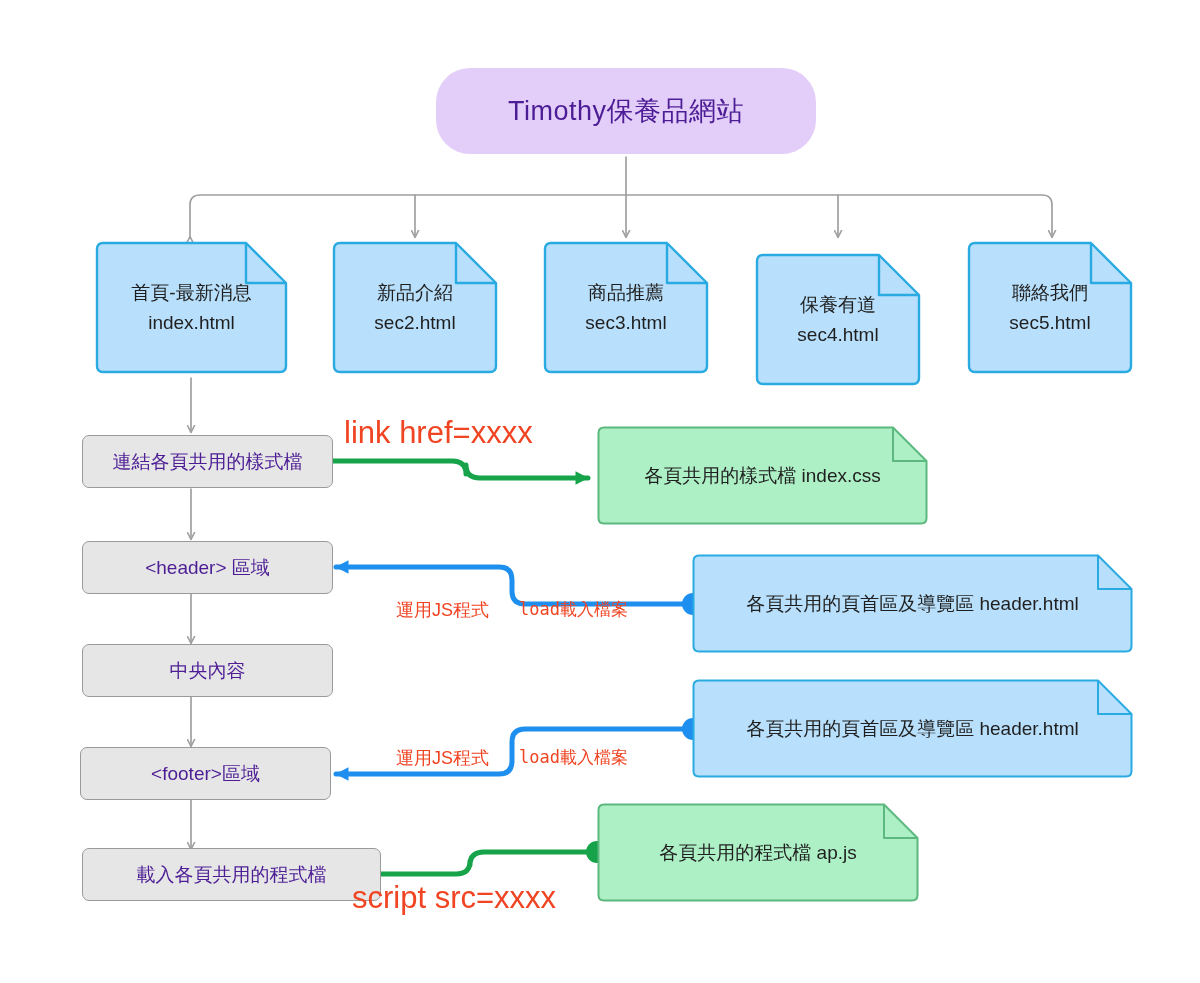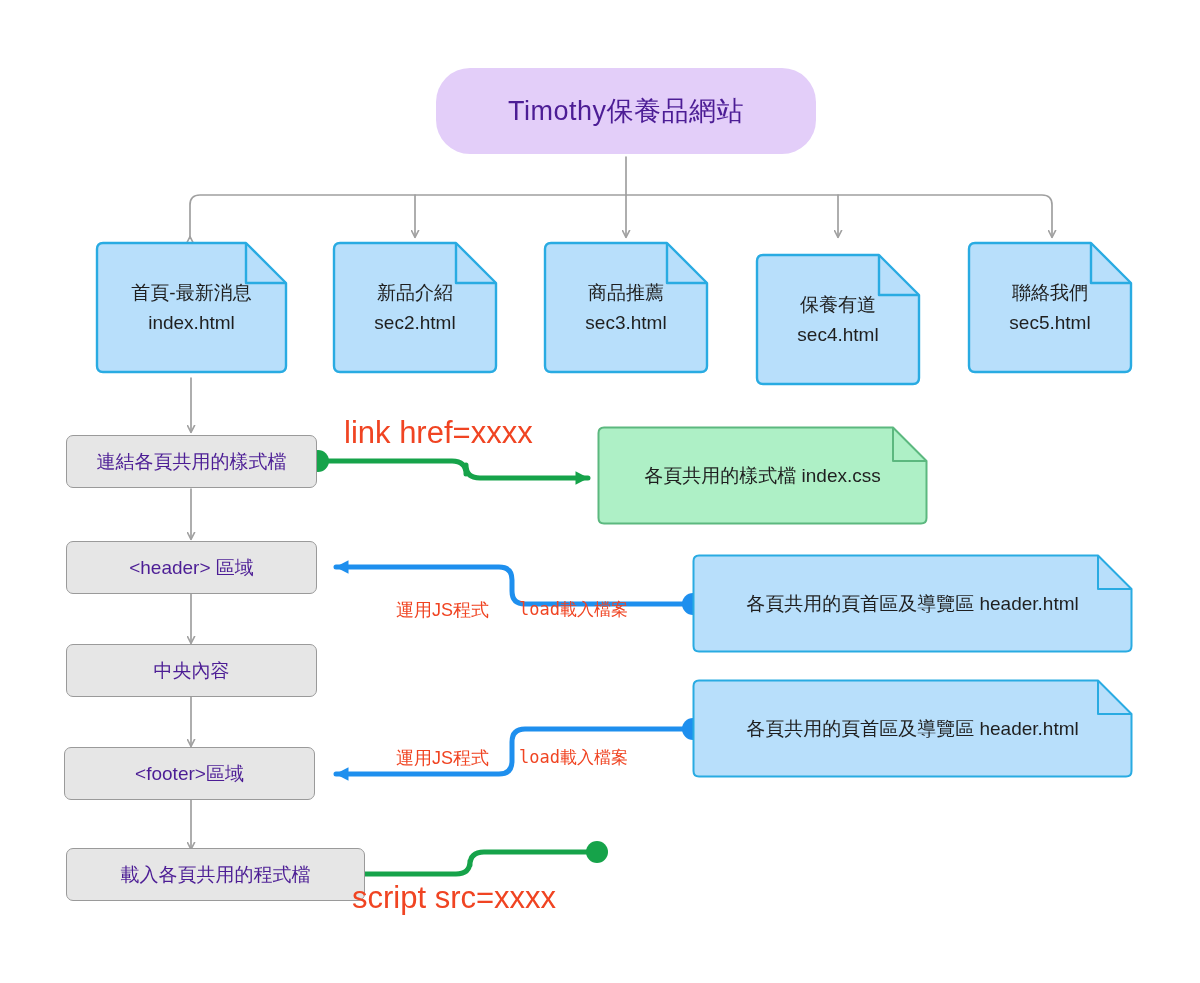--- a/index.html
+++ b/index.html
@@ -73,20 +73,21 @@
   .doc-label .l1 { font-size: 19px; line-height: 1.55; }
   .doc-label .l2 { font-size: 19px; line-height: 1.55; }
   .doc-blue .doc-label { font-size: 19px; }
 
   
   .node-step {
     background: #E6E6E6;
     border: 1.6px solid #9a9a9a;
     border-radius: 7px;
     font-size: 19px;
+    margin-left: 16px;
   }
 
   
   .edge-label {
     position: absolute;
     color: #F04422;
     white-space: nowrap;
   }
   .label-big { font-size: 31px; }
   .label-small { font-size: 18px; }
@@ -246,20 +247,27 @@
   </div>
 
   <div class="doc" style="left:691px; top:678px; width:443px; height:101px;">
     <svg viewBox="0 0 443 101" preserveAspectRatio="none">
       <path d="M2.5,8 Q2.5,2.5 8,2.5 L407,2.5 L440.5,36 L440.5,93 Q440.5,98.5 435,98.5 L8,98.5 Q2.5,98.5 2.5,93 Z" fill="#B8DFFB" stroke="#29ABE2" stroke-width="2" stroke-linejoin="round"></path>
       <path d="M407,2.5 L407,36 L440.5,36" fill="none" stroke="#29ABE2" stroke-width="2" stroke-linejoin="round"></path>
     </svg>
     <div class="doc-label" style="font-size:19px;">各頁共用的頁首區及導覽區  header.html</div>
   </div>
 
+  <div class="doc" style="left:596px; top:802px; width:324px; height:101px;">
+    <svg viewBox="0 0 324 101" preserveAspectRatio="none">
+      <path d="M2.5,8 Q2.5,2.5 8,2.5 L288,2.5 L321.5,36 L321.5,93 Q321.5,98.5 316,98.5 L8,98.5 Q2.5,98.5 2.5,93 Z" fill="#AEF0C6" stroke="#5CB87F" stroke-width="2" stroke-linejoin="round"></path>
+      <path d="M288,2.5 L288,36 L321.5,36" fill="none" stroke="#5CB87F" stroke-width="2" stroke-linejoin="round"></path>
+    </svg>
+    <div class="doc-label" style="font-size:19px;">各頁共用的程式檔  ap.js</div>
+  </div>
 
   <div class="edge-label label-big" style="left:344px; top:415px;">link href=xxxx</div>
 
   <div class="edge-label label-small" style="left:396px; top:598px;">運用JS程式</div>
   <div class="edge-label label-mono" style="left:519px; top:598px;">load載入檔案</div>
 
   <div class="edge-label label-small" style="left:396px; top:746px;">運用JS程式</div>
   <div class="edge-label label-mono" style="left:519px; top:746px;">load載入檔案</div>
 
   <div class="edge-label label-big" style="left:352px; top:880px;">script src=xxxx</div>

